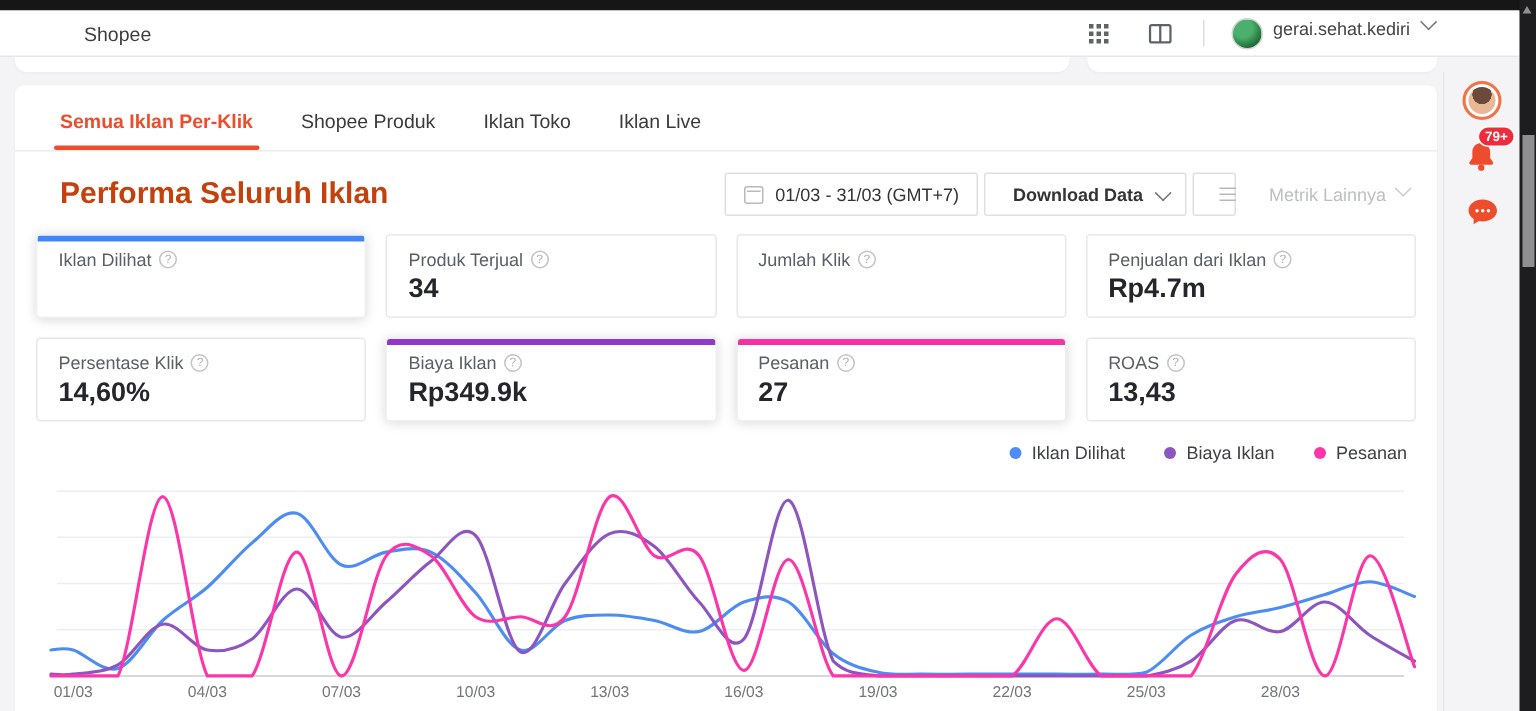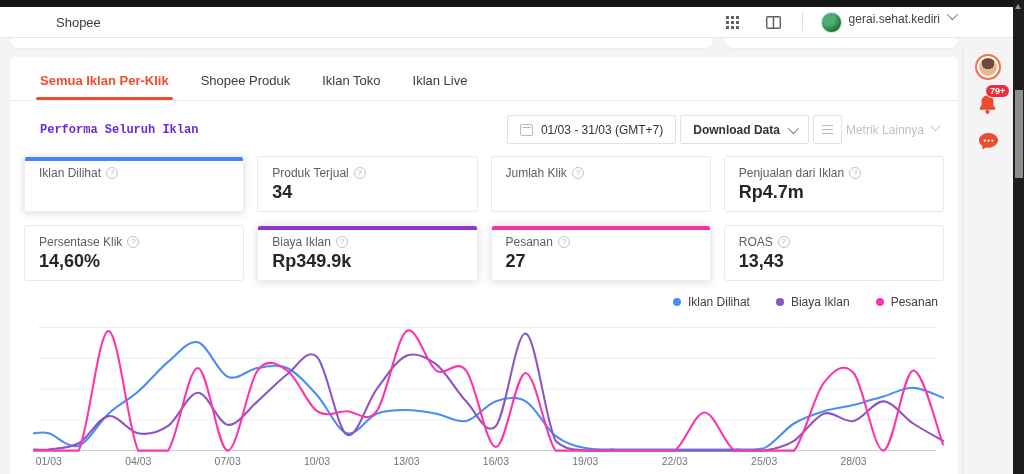--- a/index.html
+++ b/index.html
@@ -30,25 +30,25 @@
   
   .card { position:absolute; left:10px; top:57px; width:948px; bottom:0; background:#fff;
           border-radius:6px 6px 0 0; box-shadow:0 1px 2px rgba(0,0,0,.05); }
 
   .tabs { display:flex; gap:32px; padding:16px 20px 0 30px; border-bottom:1px solid #ececec; }
   .tab { font-size:13px; color:#3a3a3a; padding-bottom:12px; cursor:pointer; position:relative; white-space:nowrap;text-align:right; }
   .tab.active { color:#ee4d2d; font-weight:bold; }
   .tab.active::after { content:""; position:absolute; left:-4px; right:-4px; bottom:0; height:3px; background:#ee4d2d; border-radius:2px; }
 
   .head-row { display:flex; align-items:center; margin:14px 20px 12px 30px; }
-  .page-title { font-size:12px; font-weight:bold; color:#6d28d9;font-family:Liberation Mono, monospace; }
+  .page-title { font-size:20px; font-weight:bold; color:#c2410c; }
   .head-row .spacer { flex:1; }
   .ctl { display:flex; align-items:center; height:29px; border:1px solid #e0e0e0; border-radius:2px;
          padding:0 12px; font-size:12px; color:#333; background:#fff; gap:8px; cursor:pointer; }
-  .ctl + .ctl, .ctl + .muted-ctl { margin-left:4px; }
+  .ctl + .ctl, .ctl + .muted-ctl { margin-left:4px;padding-left:18px; }
   .download { font-weight:bold; }
   .icon-btn { width:29px; height:29px; padding:0; justify-content:center; margin-left:12px; }
   .hamburger { display:flex; flex-direction:column; gap:2.5px; }
   .hamburger i { width:11px; height:1.6px; background:#b9b9b9; display:block; }
   .muted-ctl { display:flex; gap:6px; font-size:12px; color:#bcbfc4; margin-left:12px; cursor:default; }
   .muted-ctl .chev { border-color:#ccc; }
   .cal { width:13px; height:12px; border:1.4px solid #b9b9b9; border-radius:2px; position:relative; }
   .cal::before { content:""; position:absolute; left:1px; right:1px; top:2px; height:1.4px; background:#b9b9b9; }
 
   

